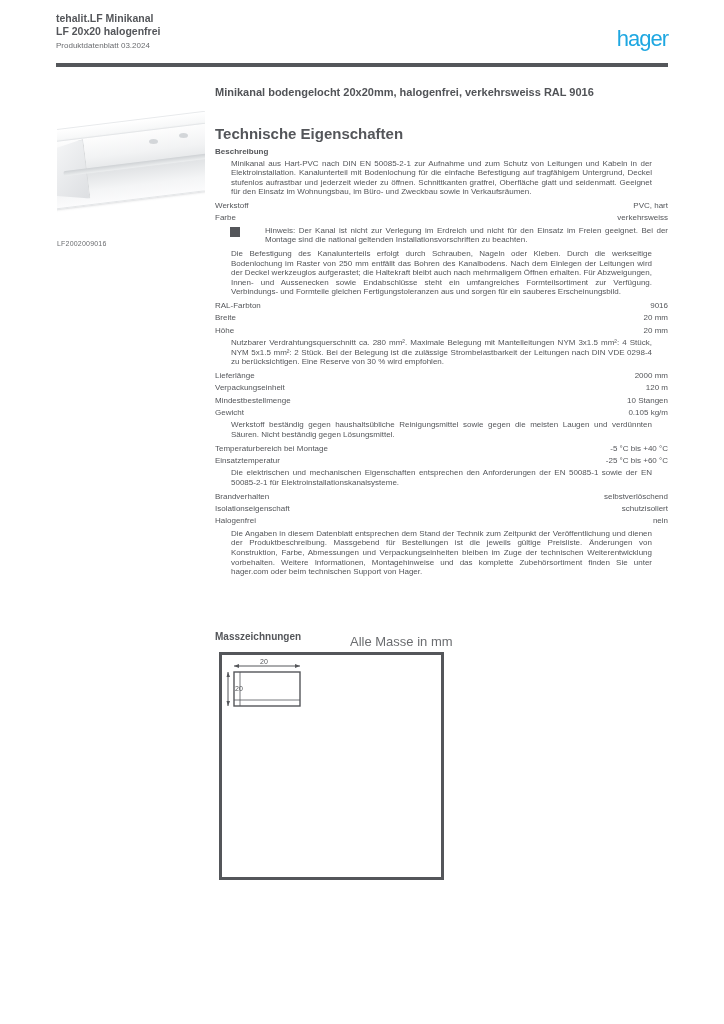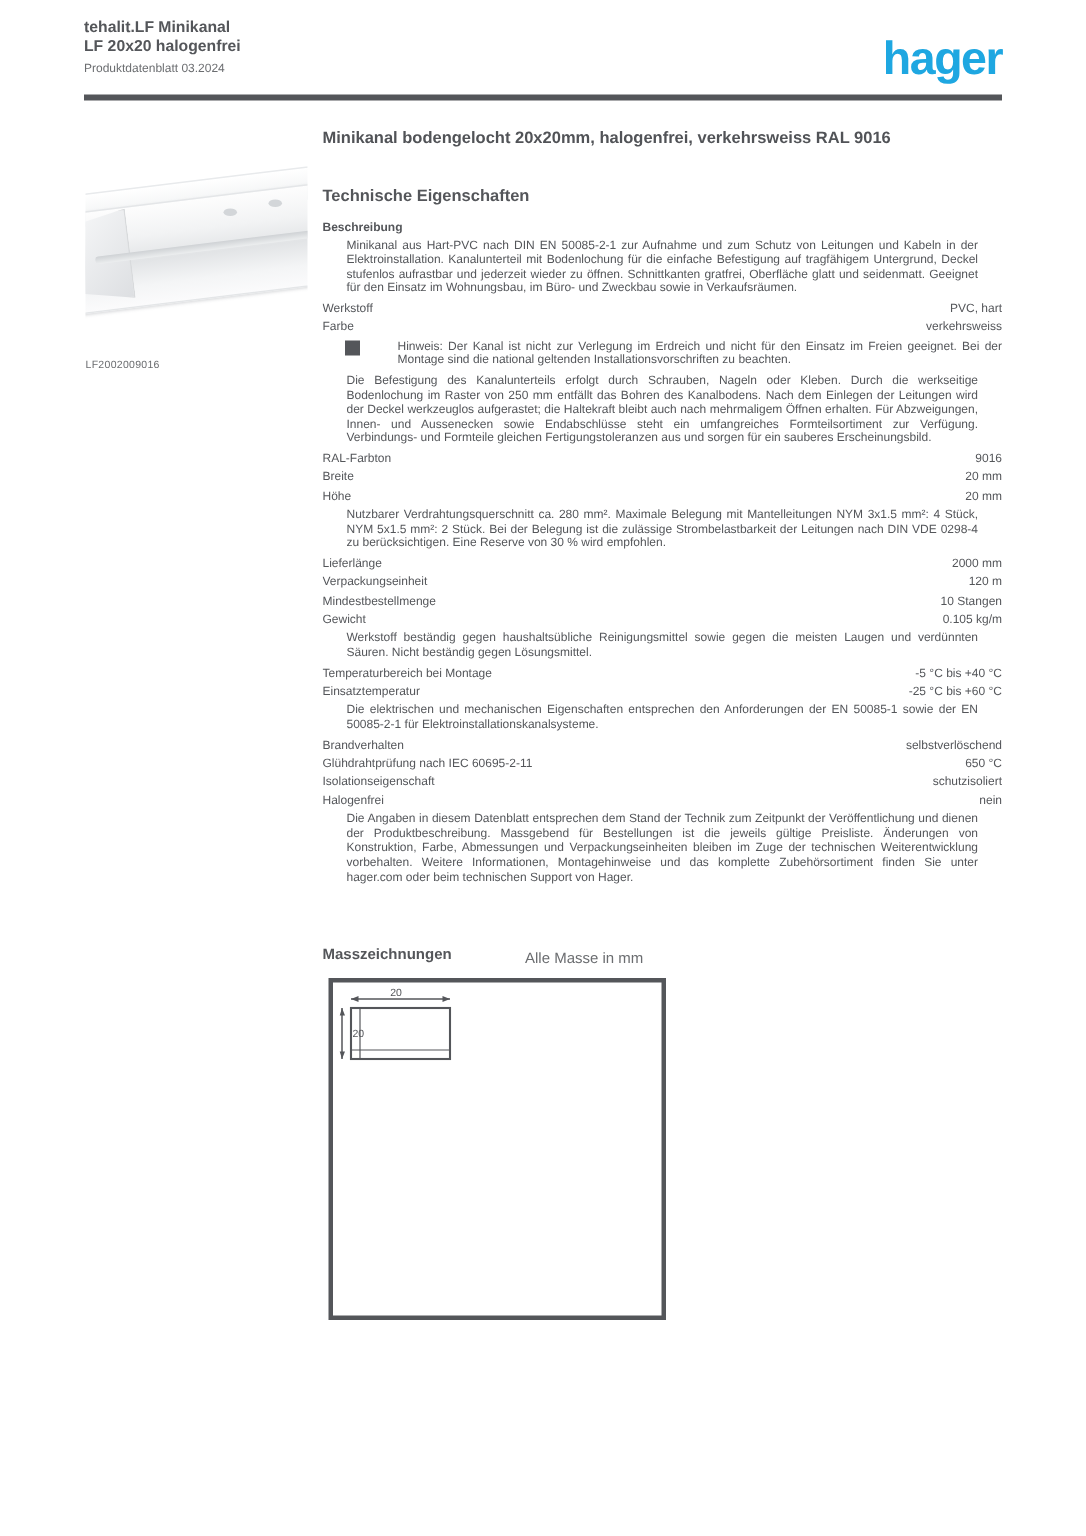--- a/index.html
+++ b/index.html
@@ -5,21 +5,21 @@
   html,body{margin:0;padding:0;background:#ffffff;}
   .page{
     position:relative;width:724px;height:914px;background:#ffffff;overflow:hidden;
     font-family:"Liberation Sans", sans-serif;color:#54565a;
   }
   
   .hdr-left{position:absolute;left:56px;top:12px;width:170px;}
   .hdr-line1,.hdr-line2{font-size:10.5px;font-weight:bold;color:#54565a;line-height:13px;}
   .hdr-line3{font-size:8px;color:#6b6d70;margin-top:3px;}
   .logo{
-    position:absolute;top:24px;right:56px;font-size:31px;font-weight:bold;
+    position:absolute;top:24px;right:56px;font-size:22px;font-weight:normal;
     letter-spacing:-1px;line-height:30px;
   }
   .hdr-rule{position:absolute;left:56px;top:63px;width:612px;height:4px;background:#54565a;}
   
   .photo{position:absolute;left:57px;top:97px;width:148px;height:138px;overflow:hidden;}
   .duct-body{
     position:absolute;left:-14px;top:34px;width:190px;height:66px;
     transform:rotate(-7deg);border-radius:3px;
     background:linear-gradient(180deg,#fdfdfd 0%,#f2f3f4 30%,#e2e4e6 55%,#f4f5f6 80%,#fbfbfc 100%);
     border:1px solid #e4e6e8;box-shadow:0 1px 2px rgba(120,125,130,.25);
@@ -36,33 +36,33 @@
   .duct-groove{
     position:absolute;left:6px;top:64px;width:168px;height:5px;transform:rotate(-7deg);
     background:linear-gradient(180deg,#cfd2d5,#eceeef);border-radius:2px;
   }
   .hole{position:absolute;width:9px;height:5px;border-radius:50%;background:#d3d6d9;}
   .hole1{left:92px;top:42px;}
   .hole2{left:122px;top:36px;}
   .photo-caption{position:absolute;left:57px;top:240px;font-size:7px;color:#6b6d70;letter-spacing:.2px;}
   
   .title{position:absolute;left:215px;top:86px;width:455px;font-size:11px;font-weight:bold;color:#515357;line-height:13px;}
-  .tech-heading{position:absolute;left:215px;top:125px;font-size:11px;font-weight:bold;color:#54565a;}
+  .tech-heading{position:absolute;left:215px;top:125px;font-size:15px;font-weight:bold;color:#54565a;}
   .rows{position:absolute;left:215px;top:146px;width:453px;height:486px;overflow:hidden;
         font-size:8px;line-height:9.6px;color:#54565a;}
   .row-pair{display:flex;justify-content:space-between;align-items:baseline;margin-bottom:2.8px;}
   .row-pair .lbl{white-space:nowrap;}
   .row-pair .val{white-space:nowrap;text-align:right;}
   .row-label{font-weight:bold;margin:1px 0 2px;}
   .row-para{margin:1px 16px 4px;text-align:justify;}
   .row-bullet{position:relative;padding-left:50px;margin:2px 0 4px;text-align:justify;}
   .bullet-sq{position:absolute;left:15px;top:1px;width:10px;height:10px;background:#54565a;}
   
   .draw-heading{position:absolute;left:215px;top:631px;font-size:10px;font-weight:bold;color:#54565a;}
-  .draw-note{position:absolute;left:350px;top:634px;font-size:10px;color:#6b6d70;}
+  .draw-note{position:absolute;left:350px;top:634px;font-size:13px;color:#6b6d70;}
   .draw-frame{position:absolute;left:219px;top:652px;width:219px;height:222px;border:3px solid #54565a;background:#ffffff;}
   .sketch{position:absolute;left:4px;top:3px;}
   
   .foot-web{
     position:absolute;left:56px;top:997px;width:108px;height:18px;background:#fde047;
     border:1px solid #9a9da0;font-size:8px;color:#54565a;line-height:18px;padding-left:5px;
   }
   .foot-center{position:absolute;left:222px;top:998px;width:290px;text-align:center;color:#8a8d8f;}
   .foot-center .fc1{font-size:7.5px;line-height:9px;}
   .foot-center .fc2{font-size:6.5px;line-height:8px;}
@@ -143,24 +143,20 @@
       <div class="row-pair">
         <span class="lbl">Einsatztemperatur</span>
         <span class="val">-25 °C bis +60 °C</span>
       </div>
       <div class="row-para">Die elektrischen und mechanischen Eigenschaften entsprechen den Anforderungen der EN 50085-1 sowie der EN 50085-2-1 für Elektroinstallationskanalsysteme.</div>
       <div class="row-pair">
         <span class="lbl">Brandverhalten</span>
         <span class="val">selbstverlöschend</span>
       </div>
       <div class="row-pair">
-        <span class="lbl">Glühdrahtprüfung nach IEC 60695-2-11</span>
-        <span class="val">650 °C</span>
-      </div>
-      <div class="row-pair">
         <span class="lbl">Isolationseigenschaft</span>
         <span class="val">schutzisoliert</span>
       </div>
       <div class="row-pair">
         <span class="lbl">Halogenfrei</span>
         <span class="val">nein</span>
       </div>
       <div class="row-para">Die Angaben in diesem Datenblatt entsprechen dem Stand der Technik zum Zeitpunkt der Veröffentlichung und dienen der Produktbeschreibung. Massgebend für Bestellungen ist die jeweils gültige Preisliste. Änderungen von Konstruktion, Farbe, Abmessungen und Verpackungseinheiten bleiben im Zuge der technischen Weiterentwicklung vorbehalten. Weitere Informationen, Montagehinweise und das komplette Zubehörsortiment finden Sie unter hager.com oder beim technischen Support von Hager.</div>
     </div>
 

